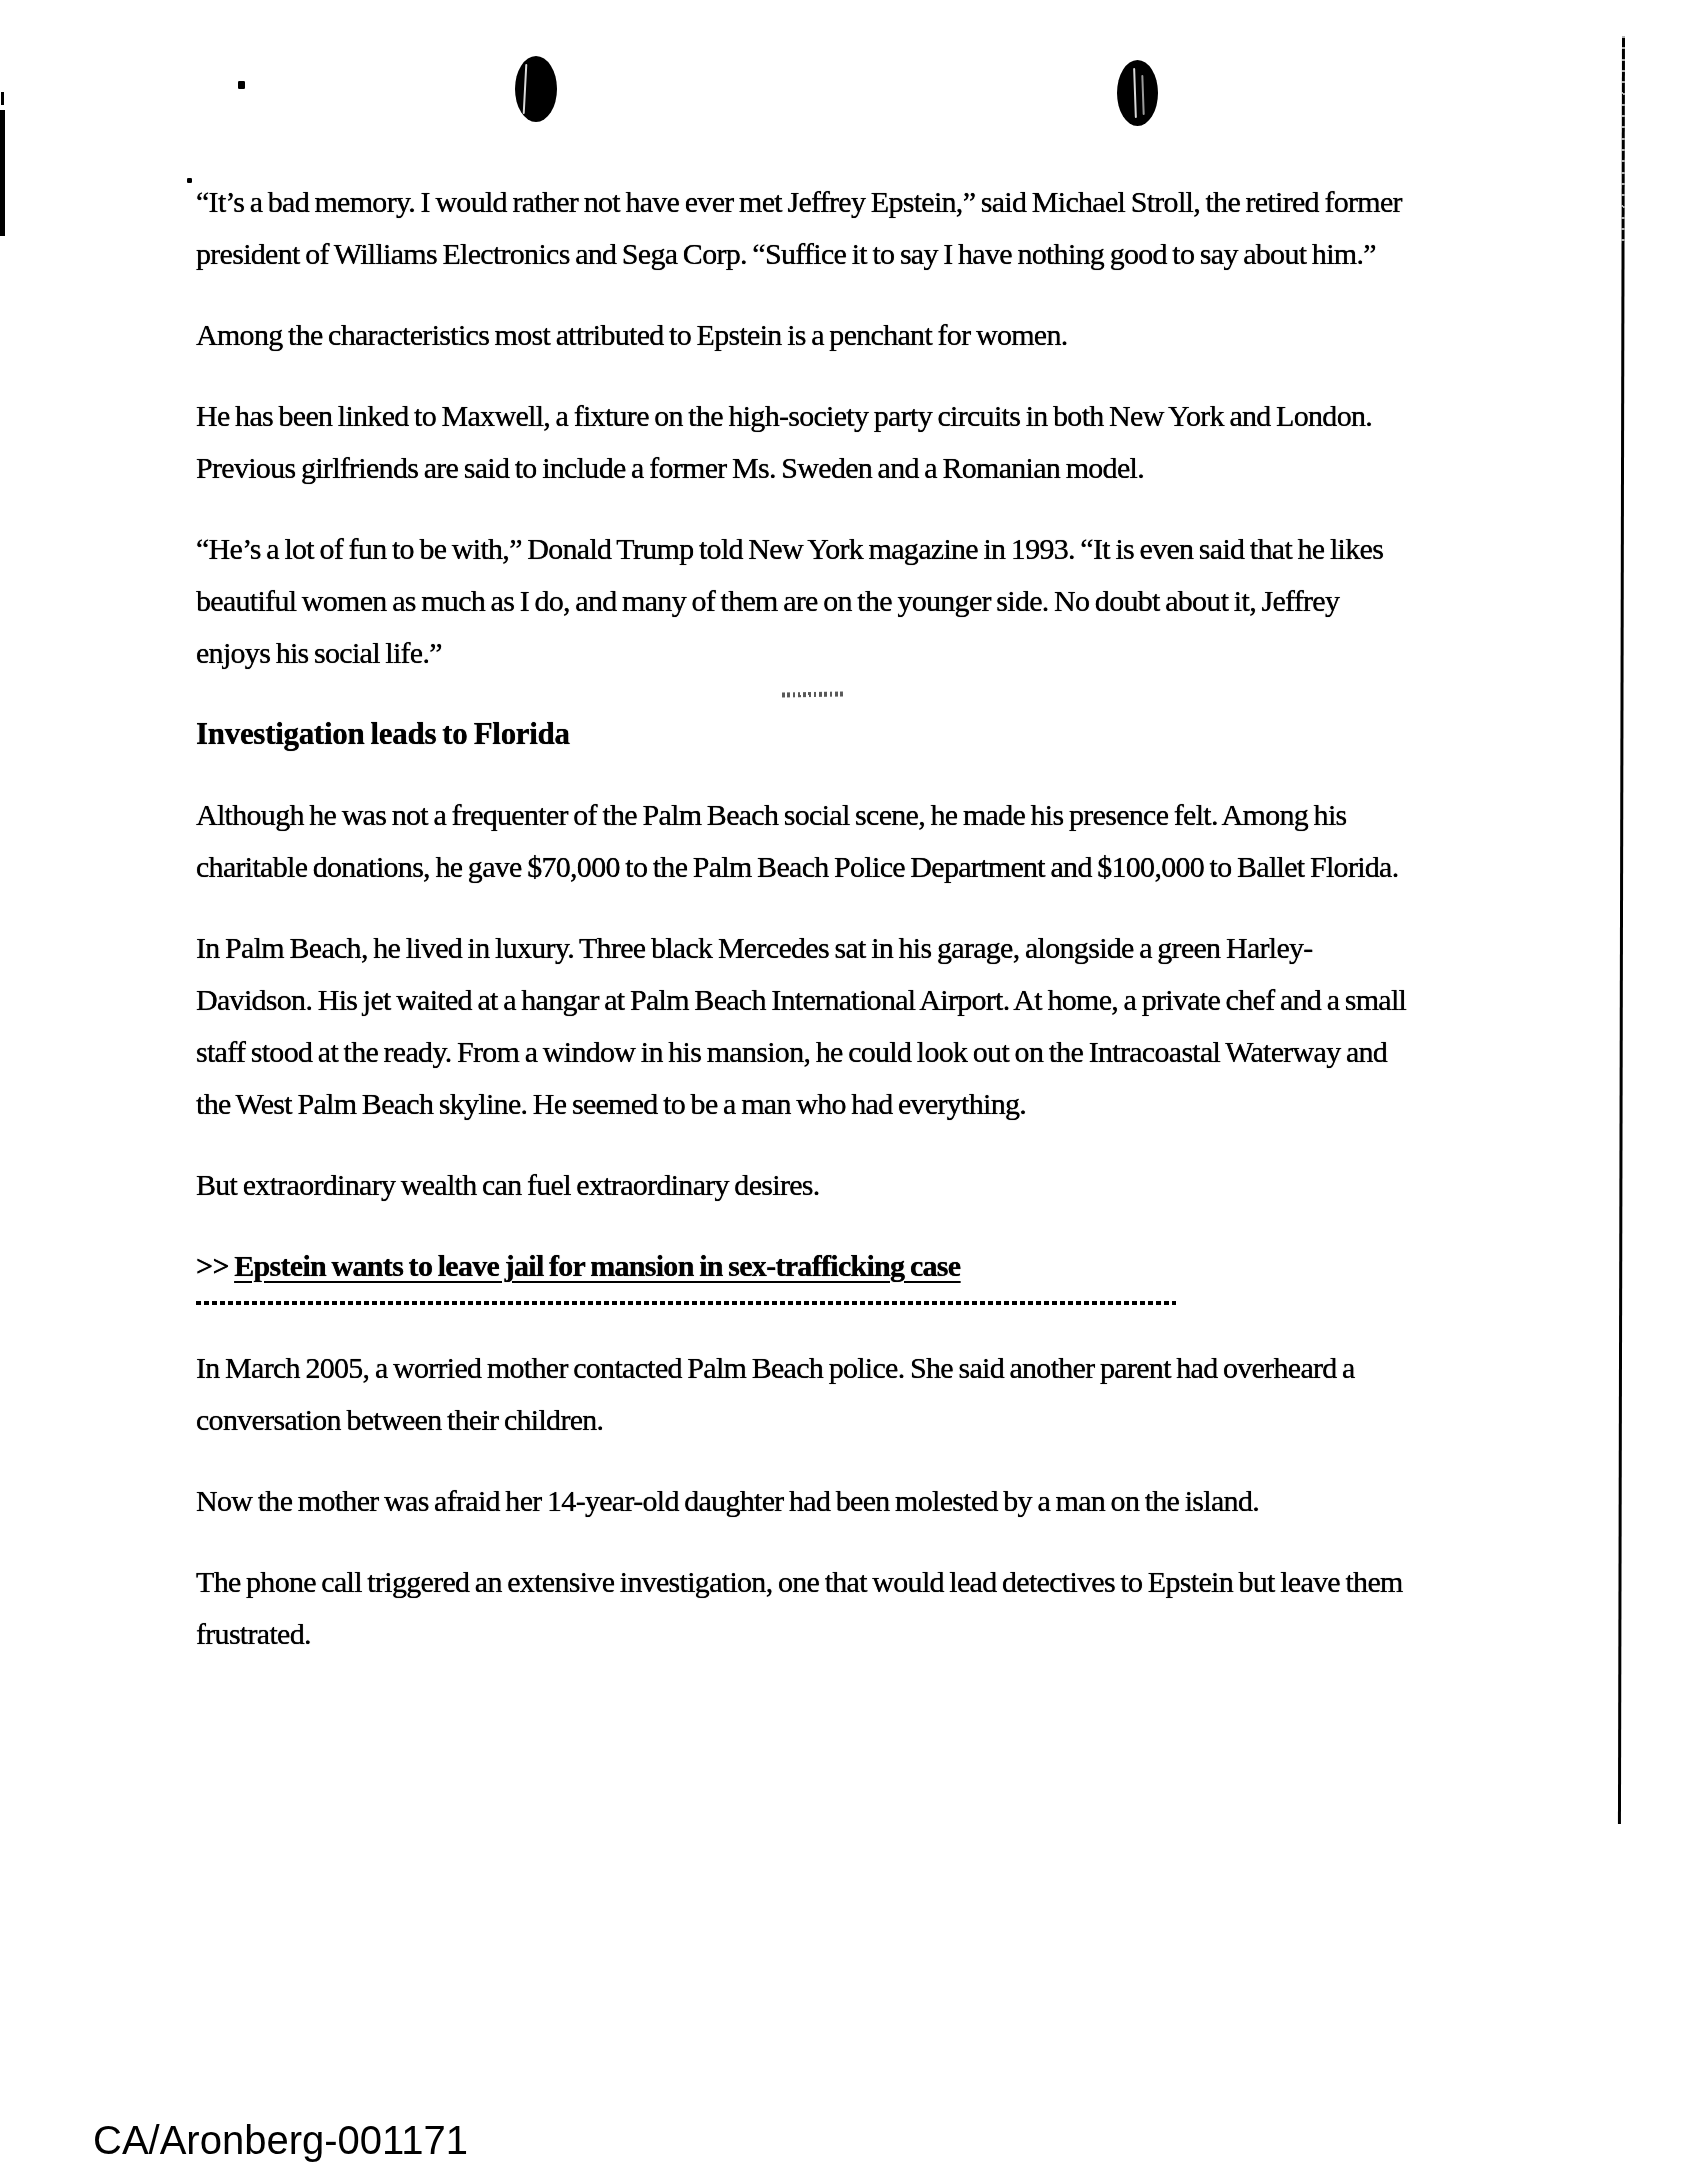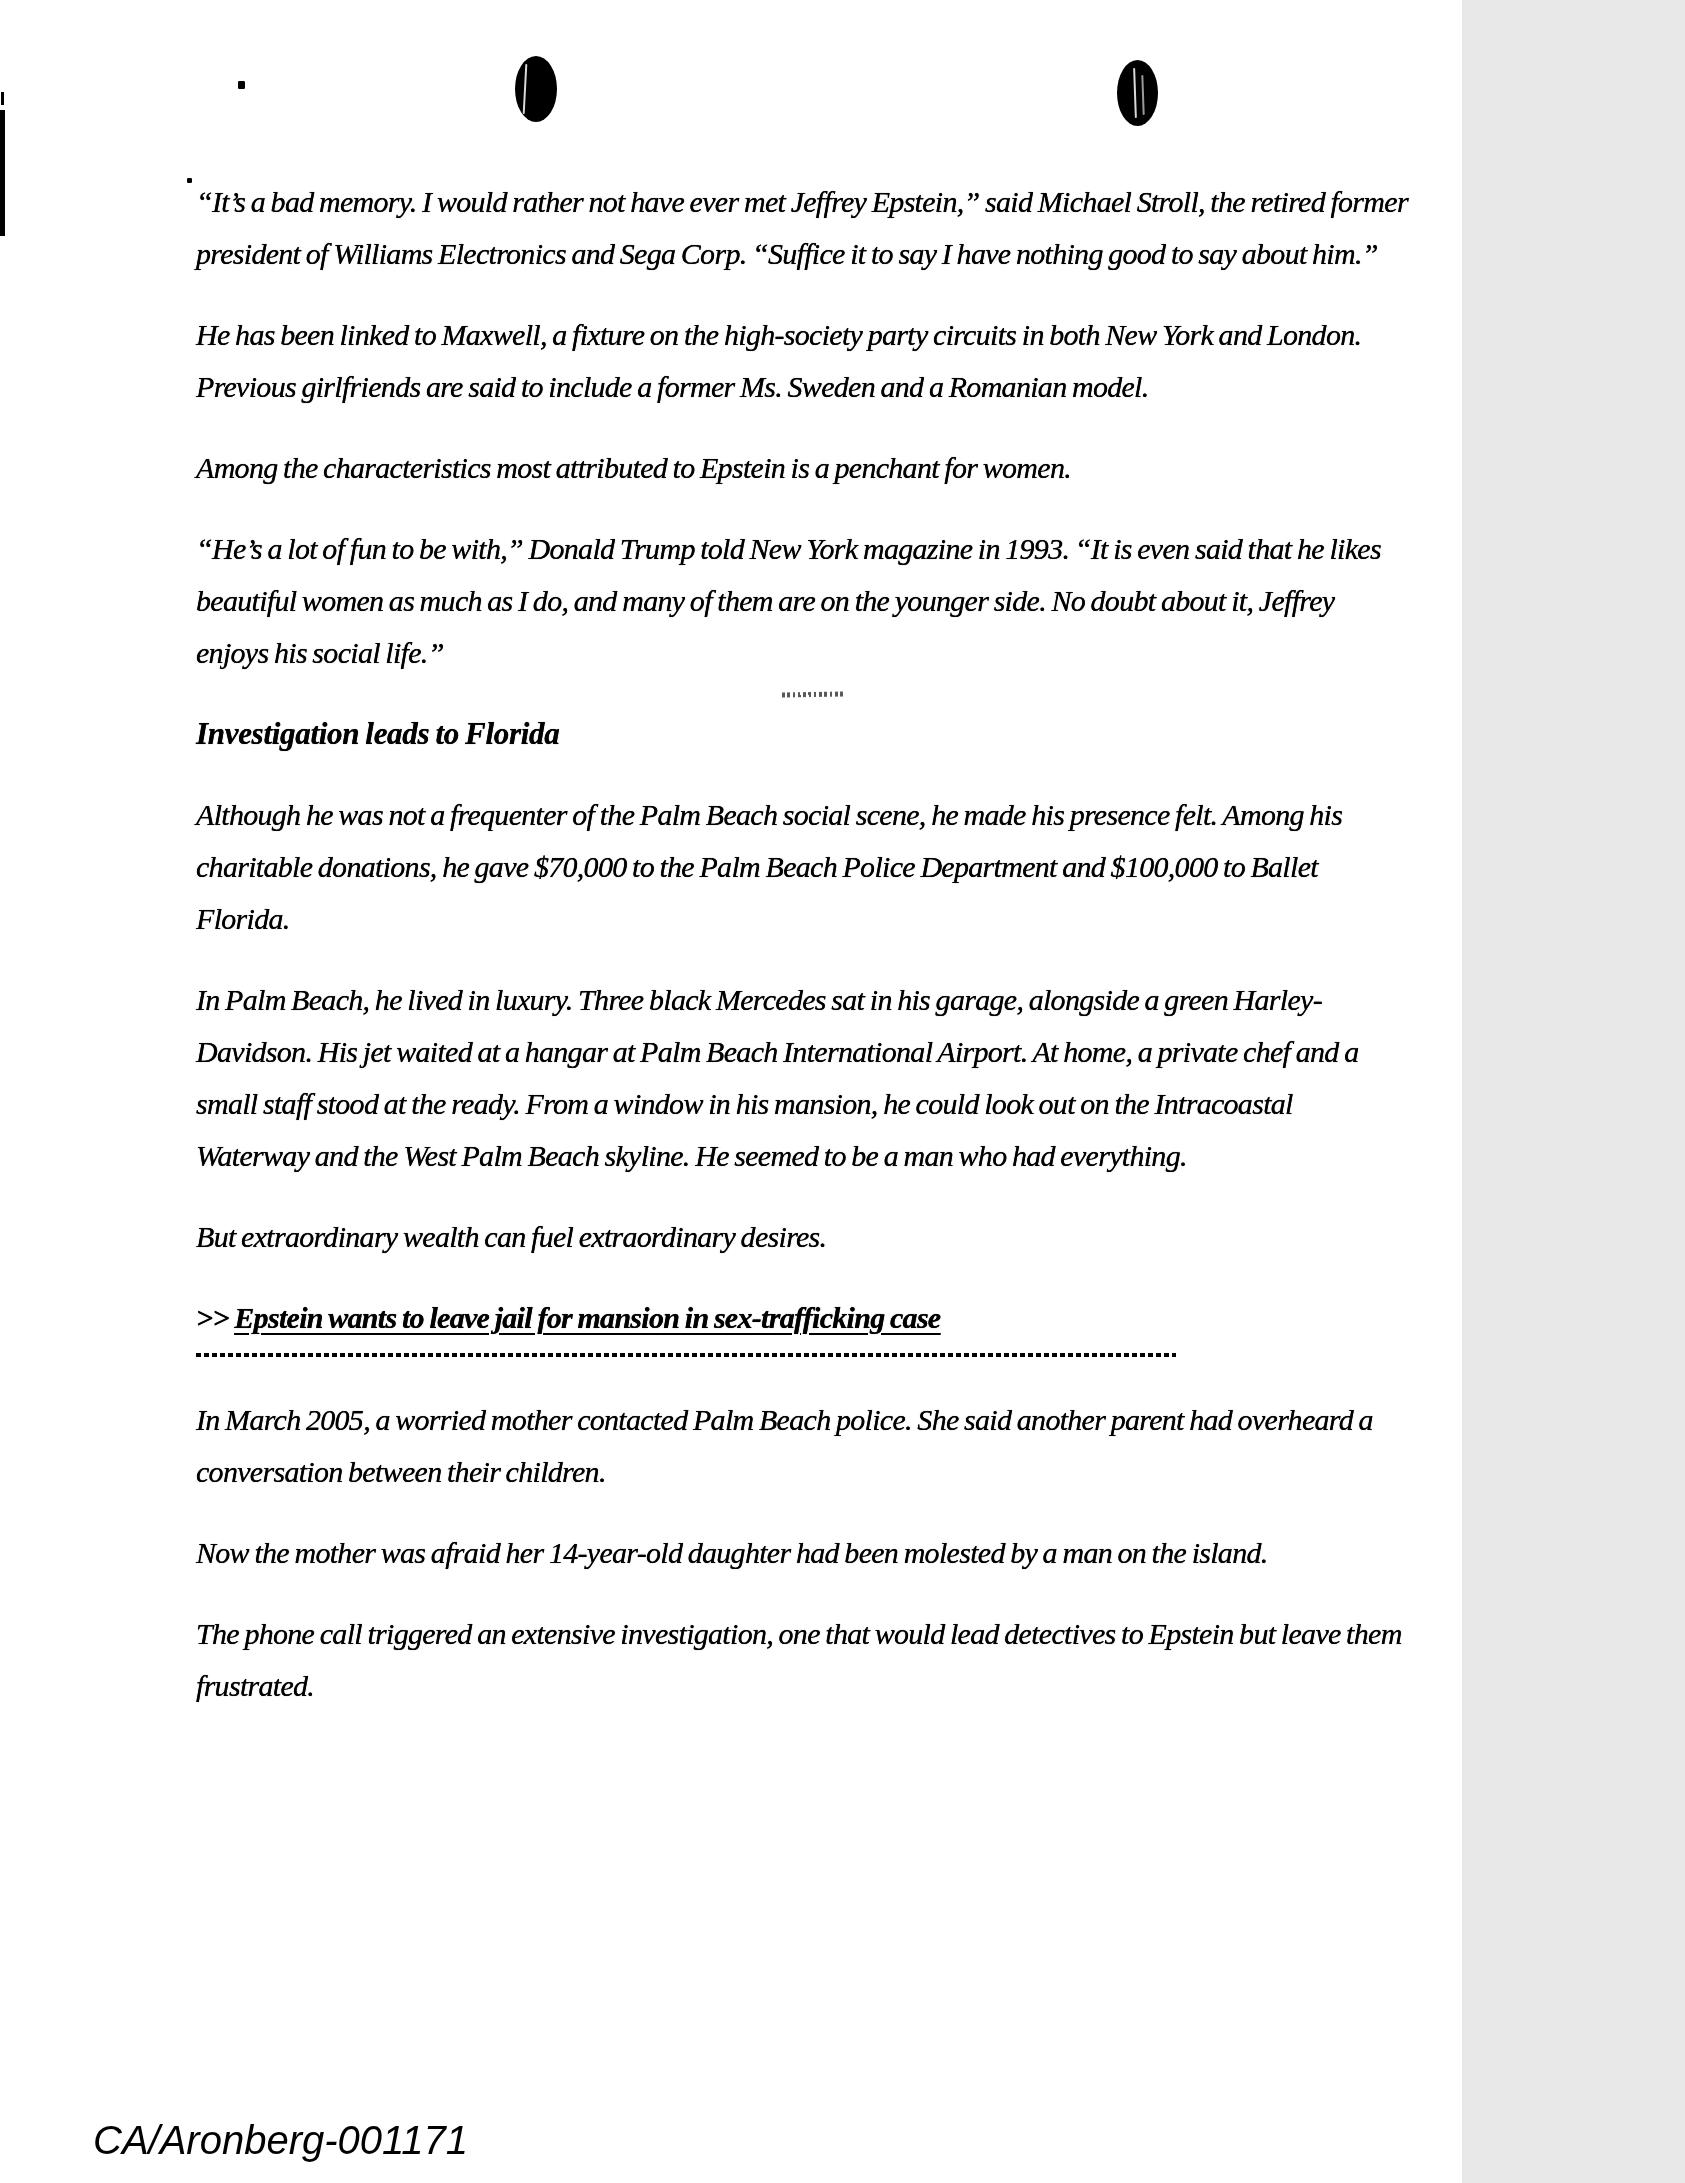--- a/index.html
+++ b/index.html
@@ -1,24 +1,23 @@
 <!DOCTYPE html>
 <html style="font-size:10.6px"><head>
 <meta charset="utf-8">
 <style>
   html, body { margin: 0; padding: 0; background: #e8e8e8; }
   .page {
     position: relative;
-    width: 1462px;
+    width: 1685px;
     height: 2183px;
     background: #ffffff;
     overflow: hidden;
     font-family: "Liberation Serif", "DejaVu Serif", serif;
     color: #000;
-    font-style: italic;
   }
 
   
   .hole-punch {
     position: absolute;
     background: #000;
     border-radius: 50%;
   }
   .hole-punch.left  { left: 515px; top: 56px;  width: 42px; height: 66px; }
   .hole-punch.right { left: 1117px; top: 60px; width: 41px; height: 66px; }
@@ -158,23 +157,23 @@
   <div class="scan-line-right">
     <span class="dashes"></span>
   </div>
 
   <span class="smudge"></span>
 
   <div class="article">
 
     <p>“It’s a bad memory. I would rather not have ever met Jeffrey Epstein,” said Michael Stroll, the retired former president of Williams Electronics and Sega Corp. “Suffice it to say I have nothing good to say about him.”</p>
 
+    <p>Among the characteristics most attributed to Epstein is a penchant for women.</p>
+
     <p>He has been linked to Maxwell, a fixture on the high-society party circuits in both New York and London. Previous girlfriends are said to include a former Ms. Sweden and a Romanian model.</p>
-
-    <p>Among the characteristics most attributed to Epstein is a penchant for women.</p>
 
     <p>“He’s a lot of fun to be with,” Donald Trump told New York magazine in 1993. “It is even said that he likes beautiful women as much as I do, and many of them are on the younger side. No doubt about it, Jeffrey enjoys his social life.”</p>
 
     <div class="section-heading">Investigation leads to Florida</div>
 
     <p>Although he was not a frequenter of the Palm Beach social scene, he made his presence felt. Among his charitable donations, he gave $70,000 to the Palm Beach Police Department and $100,000 to Ballet Florida.</p>
 
     <p>In Palm Beach, he lived in luxury. Three black Mercedes sat in his garage, alongside a green Harley-Davidson. His jet waited at a hangar at Palm Beach International Airport. At home, a private chef and a small staff stood at the ready. From a window in his mansion, he could look out on the Intracoastal Waterway and the West Palm Beach skyline. He seemed to be a man who had everything.</p>
 
     <p>But extraordinary wealth can fuel extraordinary desires.</p>

